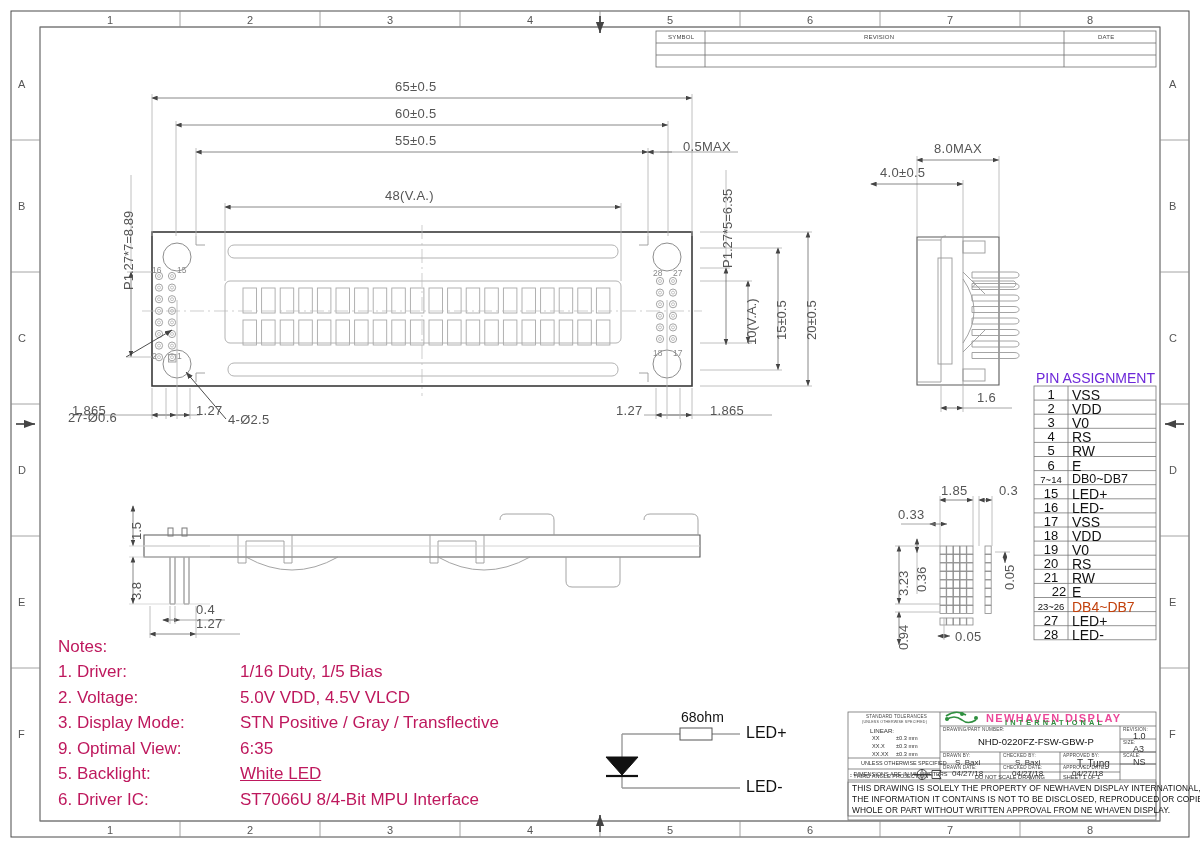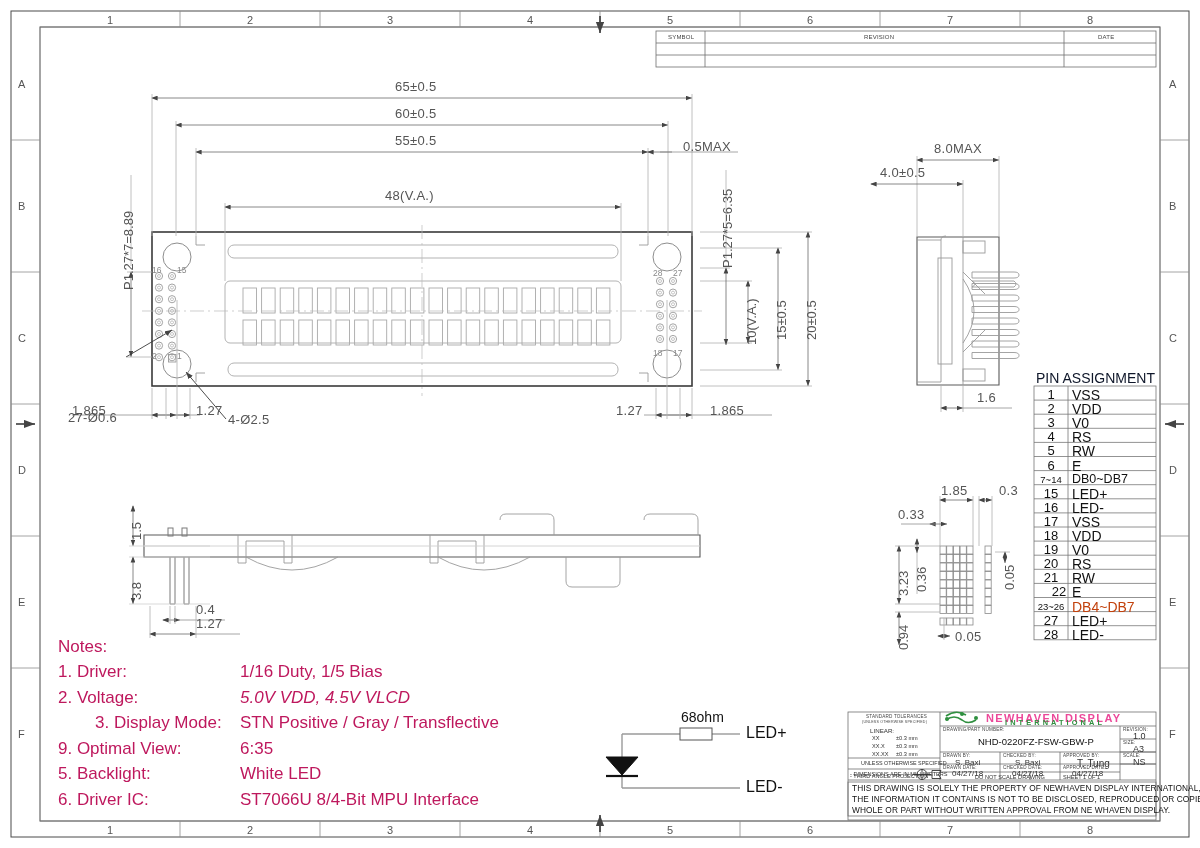--- a/index.html
+++ b/index.html
@@ -8,21 +8,21 @@
   svg{display:block;}
   #root{position:absolute;left:0;top:0;width:1200px;height:848px;}
 
   
   .t{position:absolute;white-space:pre;font-family:"Liberation Sans",sans-serif;color:#2b2b2b;}
   .dim{font-size:13px;color:#555;letter-spacing:.3px;}
   .dimv{font-size:13px;color:#555;transform-origin:0 0;transform:rotate(-90deg);}
   .pinnum{font-size:8.5px;color:#8a8a8a;}
   .notes{font-size:17px;color:#be185d;}
   .zone{font-size:11px;color:#555;}
-  .pa{font-size:15px;color:#0f172a;}
+  .pa{font-size:15px;color:#6d28d9;}
   .tinyhdr{font-size:4.6px;color:#444;letter-spacing:.2px;}
   .smalllbl{font-size:6.2px;color:#333;}
   .midlbl{font-size:9.5px;color:#111;}
   .legal{font-size:8.3px;color:#111;letter-spacing:.1px;}
   .logotxt{font-size:11px;font-weight:bold;color:#ec4899;letter-spacing:1.4px;}
   .logosub{font-size:7.4px;color:#2f8f3f;letter-spacing:3.1px;font-weight:bold;}
   .ledlbl{font-size:16px;color:#111;}
   .ohm{font-size:14px;color:#111;}
 </style>
 </head>
@@ -674,27 +674,27 @@
       <div class="t" style="left: 1072px; top: 612.6px; font-size: 14px; color: rgb(17, 17, 17);">LED+</div>
       <div class="t" style="left: 1034px; top: 626.7px; width: 34px; text-align: center; font-size: 13px; color: rgb(17, 17, 17);">28</div>
       <div class="t" style="left: 1072px; top: 626.7px; font-size: 14px; color: rgb(17, 17, 17);">LED-</div>
     </div>
 
   <div class="t notes" style="left:58px;top:637px;">Notes:</div>
   <div id="noteslist">
       <div class="t notes" style="left: 58px; top: 662px;">1. Driver:</div>
       <div class="t notes" style="left: 240px; top: 662px;">1/16 Duty, 1/5 Bias</div>
       <div class="t notes" style="left: 58px; top: 687.5px;">2. Voltage:</div>
-      <div class="t notes" style="left: 240px; top: 687.5px; font-style: italic;">5.0V VDD, 4.5V VLCD</div>
-      <div class="t notes" style="left: 58px; top: 713px; margin-left: 37px;">3. Display Mode:</div>
+      <div class="t notes" style="left: 240px; top: 687.5px;">5.0V VDD, 4.5V VLCD</div>
+      <div class="t notes" style="left: 58px; top: 713px;">3. Display Mode:</div>
       <div class="t notes" style="left: 240px; top: 713px;">STN Positive / Gray / Transflective</div>
       <div class="t notes" style="left: 58px; top: 738.5px;">9. Optimal View:</div>
       <div class="t notes" style="left: 240px; top: 738.5px;">6:35</div>
       <div class="t notes" style="left: 58px; top: 764px;">5. Backlight:</div>
-      <div class="t notes" style="left: 240px; top: 764px;">White LED</div>
+      <div class="t notes" style="left: 240px; top: 764px; text-decoration: underline;">White LED</div>
       <div class="t notes" style="left: 58px; top: 789.5px;">6. Driver IC:</div>
       <div class="t notes" style="left: 240px; top: 789.5px;">ST7066U 8/4-Bit MPU Interface</div>
     </div>
 
   <div class="t ohm" style="left:681px;top:709px;">68ohm</div>
   <div class="t ledlbl" style="left:746px;top:724px;">LED+</div>
   <div class="t ledlbl" style="left:746px;top:778px;">LED-</div>
 
   <div class="t tinyhdr" style="left:866px;top:714px;">STANDARD TOLERANCES</div>
   <div class="t tinyhdr" style="left:862px;top:720px;font-size:3.6px;">(UNLESS OTHERWISE SPECIFIED)</div>

